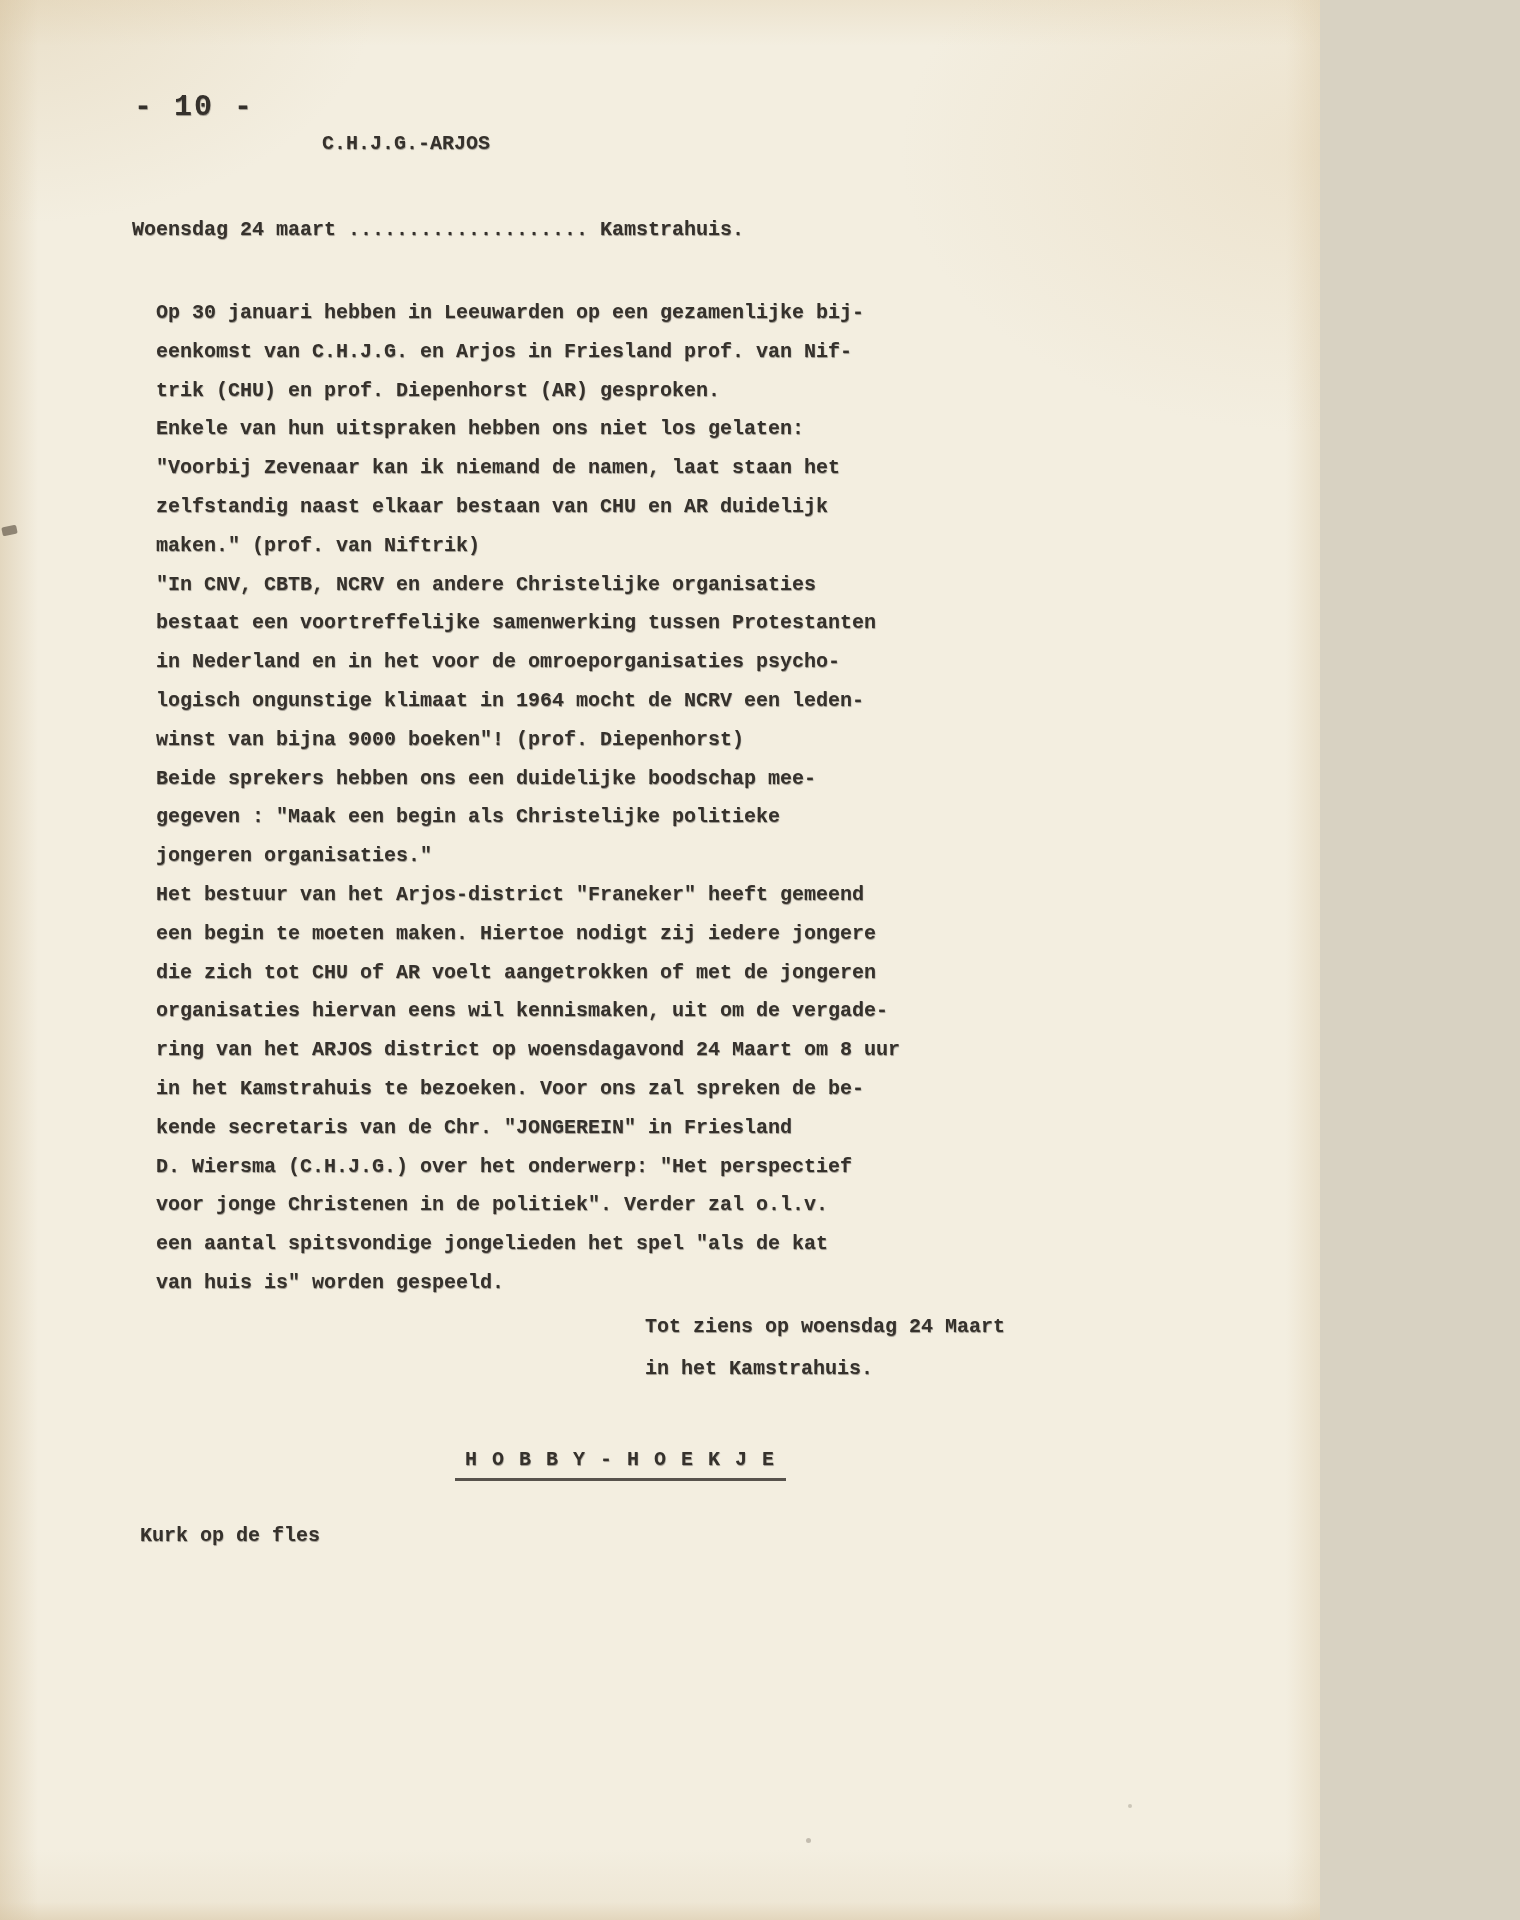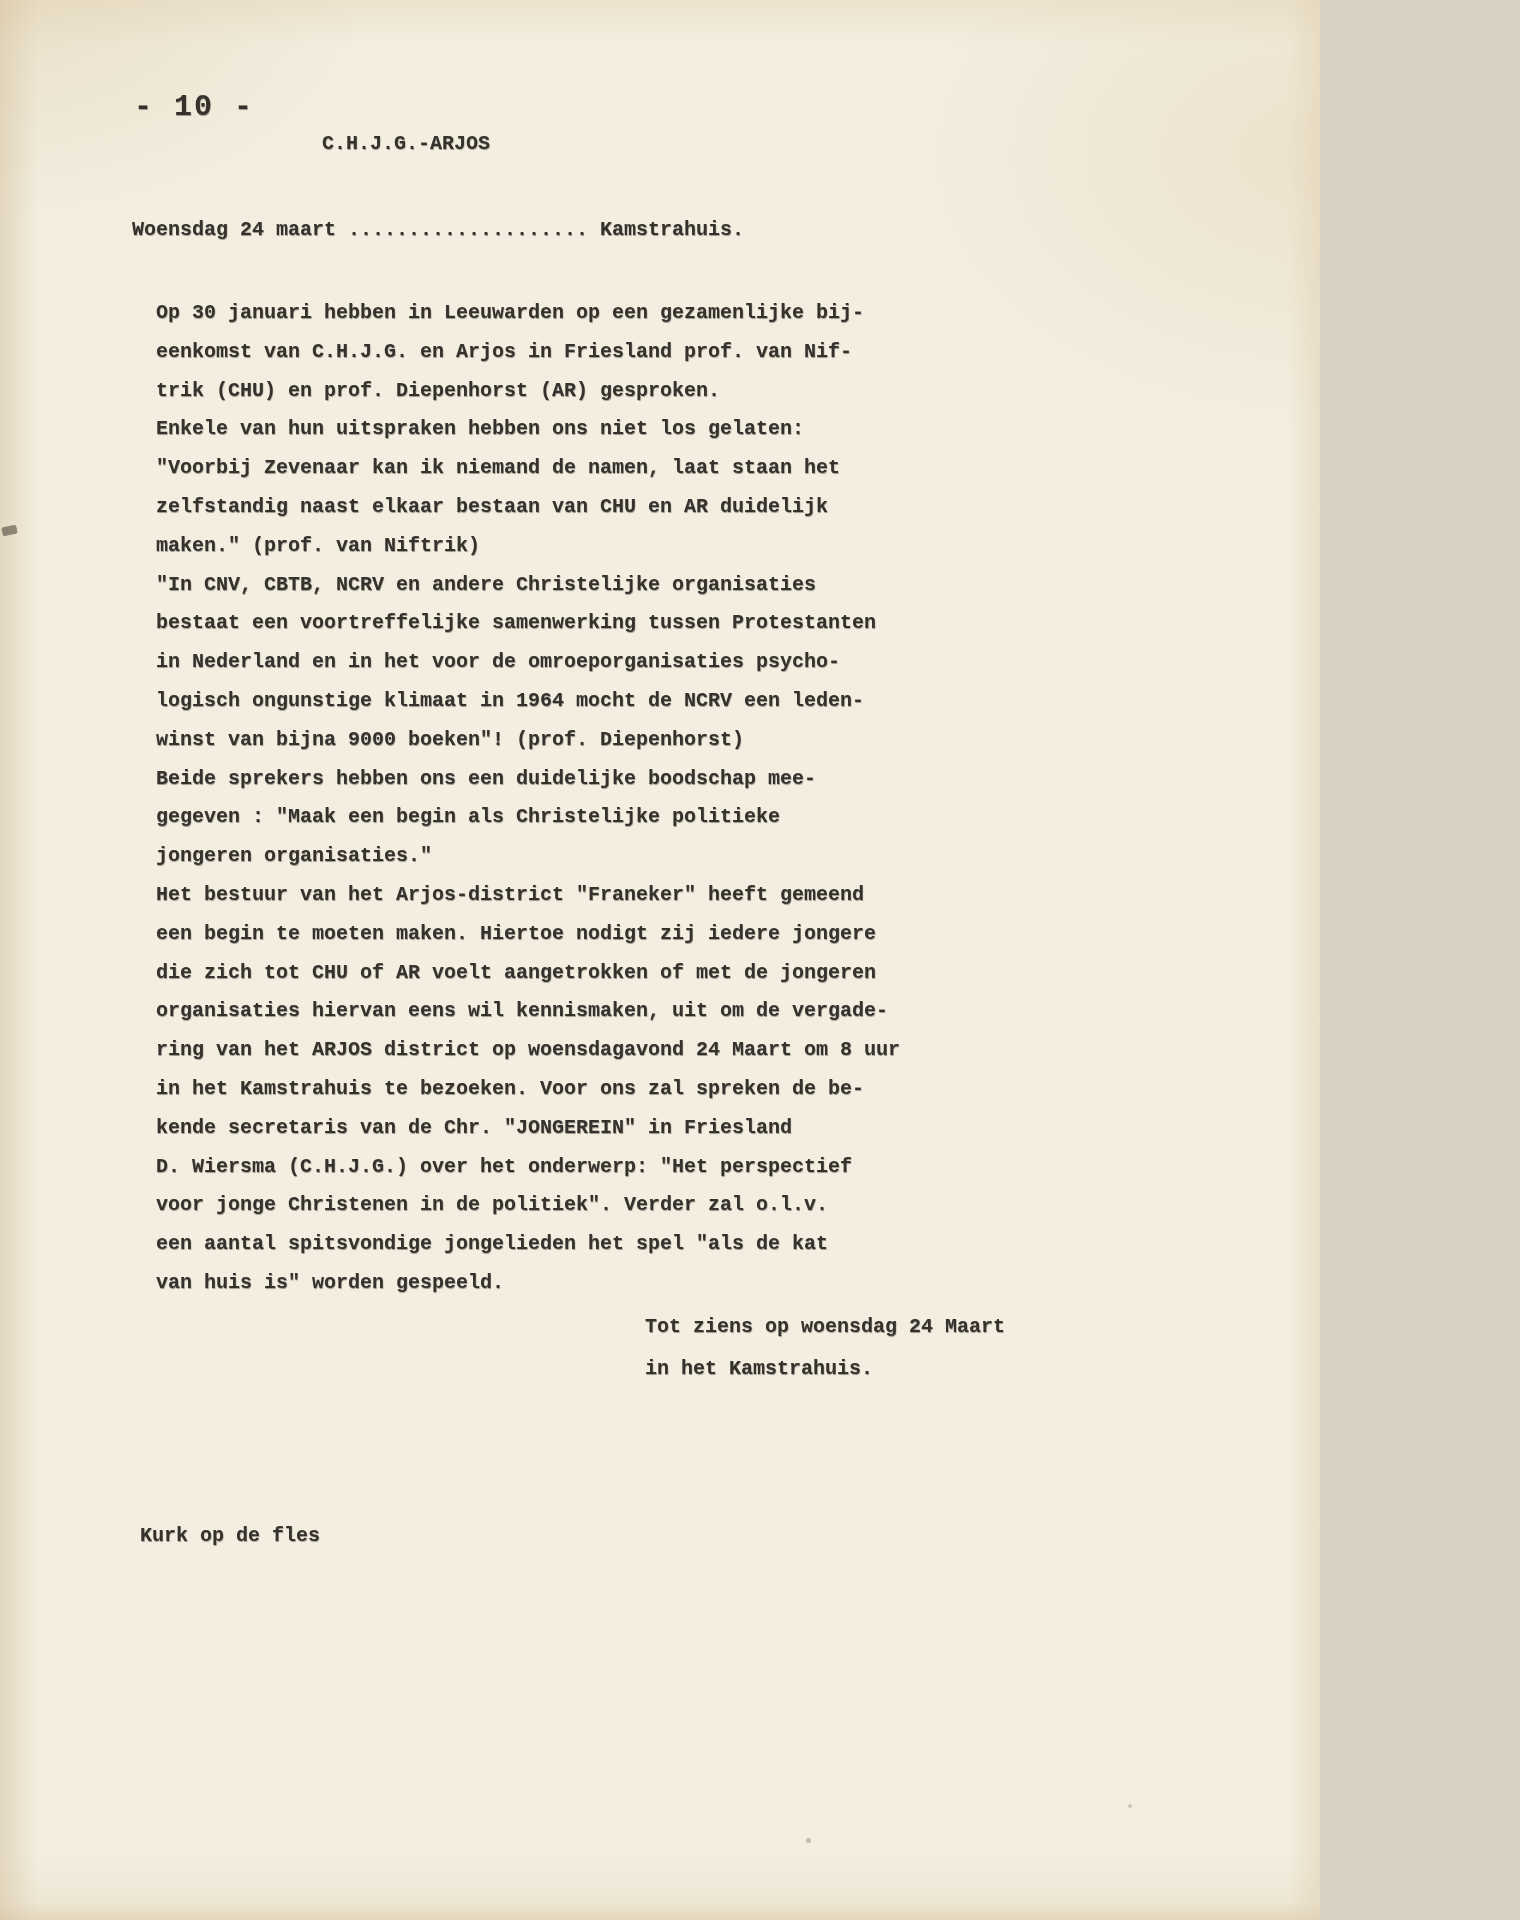--- a/index.html
+++ b/index.html
@@ -100,20 +100,21 @@
 kende secretaris van de Chr. "JONGEREIN" in Friesland
 D. Wiersma (C.H.J.G.) over het onderwerp: "Het perspectief
 voor jonge Christenen in de politiek". Verder zal o.l.v.
 een aantal spitsvondige jongelieden het spel "als de kat
 van huis is" worden gespeeld.</pre>
 
   <pre class="ink closing-note">Tot ziens op woensdag 24 Maart
 in het Kamstrahuis.</pre>
 
 
+  <div class="ink hobby-heading">H O B B Y - H O E K J E</div>
 
   <div class="ink hobby-subheading">Kurk op de fles</div>
 
 
   <div class="hole hole-top"></div>
   <div class="hole hole-bottom"></div>
 
   <div class="speck speck-edge"></div>
   <div class="speck speck-dot-1"></div>
   <div class="speck speck-dot-2"></div>

